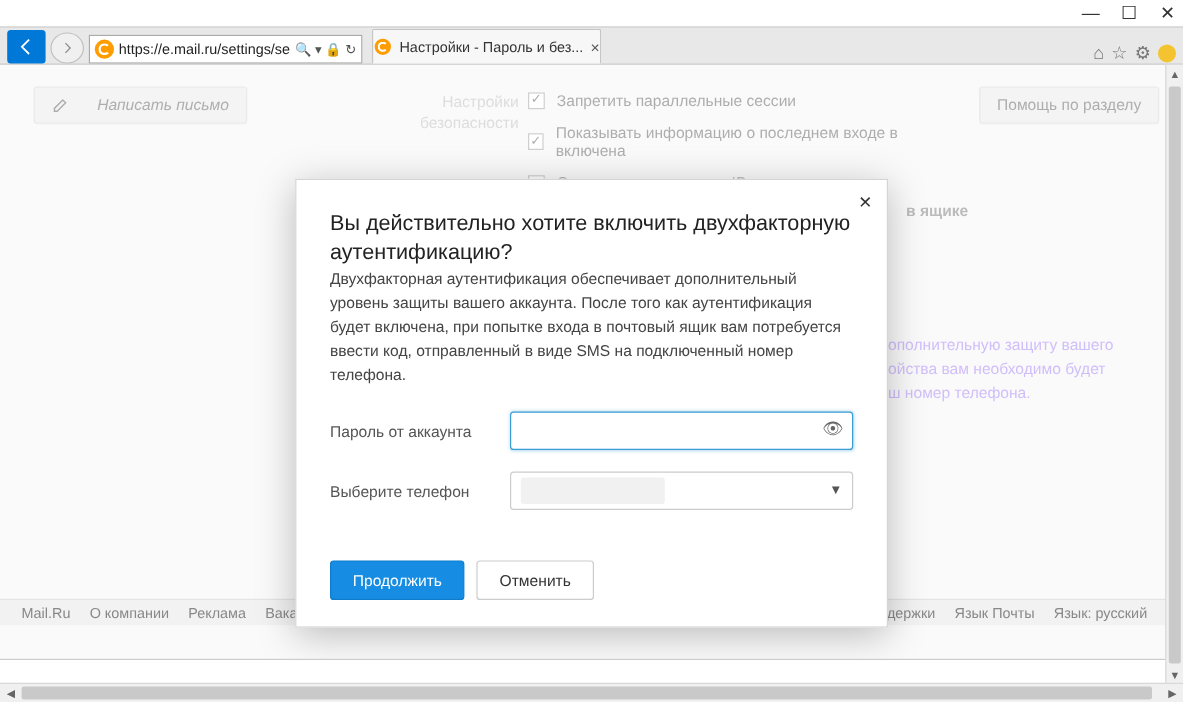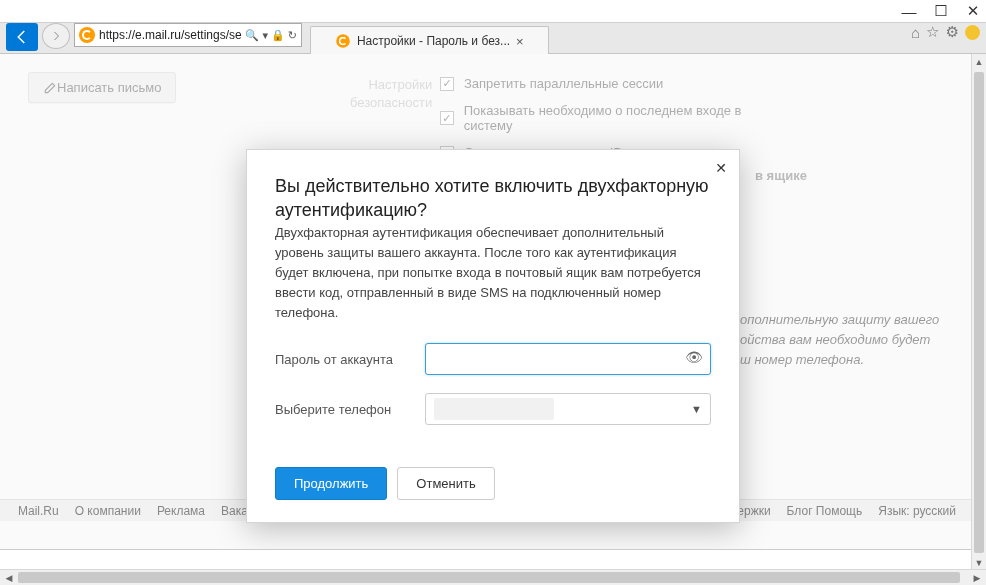--- a/index.html
+++ b/index.html
@@ -3,52 +3,52 @@
 <meta charset="utf-8">
 <style>
   * { box-sizing: border-box; margin: 0; padding: 0; }
   body { font-family: Arial, sans-serif; font-size: 13px; color: #333; background: #fff; width: 986px; height: 585px; overflow: hidden; position: relative; }
   
   
   .titlebar { height: 22px; background: #fff; display: flex; justify-content: flex-end; align-items: center; padding-right: 6px; gap: 18px; }
   .titlebar span { width: 14px; height: 14px; display: inline-flex; align-items: center; justify-content: center; font-size: 15px; color: #333; }
   
   
-  .toolbar { height: 32px; background: #e8e8e8; border-top: 1px solid #d0d0d0; border-bottom: 1px solid #c5c5c5; display: flex; align-items: flex-start; padding: 0 6px; gap: 4px; }
+  .toolbar { height: 32px; background: #e8e8e8; border-top: 1px solid #d0d0d0; border-bottom: 1px solid #c5c5c5; display: flex; align-items: flex-end; padding: 0 6px; gap: 4px; }
   .nav-back { width: 32px; height: 28px; background: #0078d7; border-radius: 3px; display: flex; align-items: center; justify-content: center; color: #fff; font-size: 18px; }
   .nav-fwd { width: 28px; height: 26px; border: 1px solid #c0c0c0; border-radius: 50%; background: #f0f0f0; display: flex; align-items: center; justify-content: center; color: #777; font-size: 14px; }
   .addr { flex: 0 0 180px; height: 24px; border: 1px solid #aaa; background: #fff; display: flex; align-items: center; padding: 0 4px; gap: 4px; }
   .addr-icon { width: 16px; height: 16px; background: #ff9d00; border-radius: 50%; position: relative; }
   .addr-icon::after { content: ""; position: absolute; inset: 3px; border: 2px solid #fff; border-radius: 50%; box-sizing: border-box; border-right-color: transparent; }
   .addr-text { font-size: 12px; color: #222; white-space: nowrap; overflow: hidden; }
   .addr-ctrl { display:flex; align-items:center; gap:3px; margin-left:auto; font-size:11px; color:#555; }
   .addr-ctrl .lock { font-size:11px; }
   .tabbar { flex: 1; display: flex; align-items: stretch; height: 32px; margin-left: 4px; }
-  .tab { min-width: 190px; background: #f7f7f7; border: 1px solid #c5c5c5; border-bottom: none; border-radius: 2px 2px 0 0; display: flex; align-items: center; padding: 0 24px; gap: 6px; font-size: 12px; color: #333; position: relative; top:3px; height:29px; }
+  .tab { min-width: 190px; background: #f7f7f7; border: 1px solid #c5c5c5; border-bottom: none; border-radius: 2px 2px 0 0; display: flex; align-items: center; padding: 0 0; gap: 6px; font-size: 12px; color: #333; position: relative; top:3px; height:29px; }
   .tab-close { margin-left: auto; font-size: 13px; color: #555; }
   .right-icons { display: flex; gap: 6px; align-items: center; margin-left: auto; color: #777; font-size: 15px; }
   .right-icons .smile { width:15px; height:15px; background:#f4c430; border-radius:50%; display:inline-block; position:relative; }
   
   
   .page { position: relative; background: #f2f2f2; height: 496px; overflow: hidden; border-bottom:1px solid #ccc; }
   .overlay { position: absolute; inset: 0; background: rgba(255,255,255,0.6); pointer-events: none; }
   
-  .compose-btn { position: absolute; top: 18px; left: 28px; background: #e3e3e3; border: 1px solid #c8c8c8; border-radius: 3px; padding: 7px 14px; display: flex; align-items: center; gap: 0; box-shadow: 0 1px 0 rgba(0,0,0,0.05); }
+  .compose-btn { position: absolute; top: 18px; left: 28px; background: #e3e3e3; border: 1px solid #c8c8c8; border-radius: 3px; padding: 7px 14px; display: flex; align-items: center; gap: 24px; box-shadow: 0 1px 0 rgba(0,0,0,0.05); font-style: italic; }
   .compose-btn svg { width:14px; height:14px; }
   
   .help-btn { position: absolute; top: 18px; right: 20px; background: #e3e3e3; border: 1px solid #c8c8c8; border-radius: 3px; padding: 7px 14px; box-shadow: 0 1px 0 rgba(0,0,0,0.05); }
   
   .settings-label { position: absolute; top: 22px; left: 350px; color: #aaa; font-size: 13px; text-align: right; line-height:1.4; }
   
   .checks { position: absolute; top: 22px; left: 440px; right: 200px; color: #333; }
   .check-row { display: flex; align-items: center; gap: 10px; margin-bottom: 12px; font-size: 13px; }
   .cbox { width: 14px; height: 14px; border: 1px solid #888; background: #fff; display: inline-flex; align-items: center; justify-content: center; font-size: 11px; color: #333; line-height:1; }
   .mbox-info { position:absolute; top:114px; left:755px; color:#555; font-size:13px;font-weight:bold; }
   
-  .twofa-para { position: absolute; top: 256px; left: 740px; right: 30px; color: #000000; font-size: 13px; line-height: 1.55; font-style: italic; }
+  .twofa-para { position: absolute; top: 224px; left: 740px; right: 30px; color: #8b5cf6; font-size: 13px; line-height: 1.55; }
   
   
   .modal { position: absolute; top: 95px; left: 246px; width: 494px; background: #fff; border:1px solid #d5d5d5; box-shadow: 0 6px 30px rgba(0,0,0,0.25); padding: 24px 28px 22px; z-index: 10; }
   .modal-close { position: absolute; top: 10px; right: 12px; font-size: 14px; color: #333; cursor: pointer; }
   .modal h2 { font-size: 18px; font-weight: normal; color: #222; line-height: 1.35; margin-bottom: 0; }
   .modal p { font-size: 13px; color: #444; line-height: 1.55; margin-bottom: 20px; }
   .form-row { display: flex; align-items: center; margin-bottom: 18px; }
   .form-row label { width: 150px; font-size: 13px; color: #555; }
   .form-row .ctrl { flex: 1; position: relative; }
   .pwd-input { width: 100%; height: 32px; border: 1px solid #3b9dd6; border-radius: 3px; padding: 0 34px 0 8px; font-size: 13px; box-shadow: 0 0 3px rgba(59,157,214,0.4); outline: none; }
@@ -120,32 +120,35 @@
 
 <div class="page">
 
   <div class="compose-btn">
     <svg viewBox="0 0 24 24" fill="none" stroke="#333" stroke-width="2">
         <path d="M4 20h4L20 8l-4-4L4 16v4z"></path>
       </svg>
     <span>Написать письмо</span>
   </div>
 
+  <div class="help-btn">
+    <span>Помощь по разделу</span>
+  </div>
 
   <div class="settings-label" style="white-space:pre-line;">Настройки
 безопасности</div>
 
   <div class="checks">
     <div class="check-row">
       <span class="cbox">✓</span>
       <span>Запретить параллельные сессии</span>
     </div>
     <div class="check-row">
       <span class="cbox">✓</span>
-      <span>Показывать необходимо о последнем входе в систему</span>
+      <span>Показывать информацию о последнем входе в включена</span>
     </div>
     <div class="check-row">
       <span class="cbox"></span>
       <span>Сессия только с одного IP-адреса</span>
     </div>
   </div>
   <div class="mbox-info">в ящике</div>
 
   <div class="twofa-para" style="white-space:pre-line;">ополнительную защиту вашего
 ойства вам необходимо будет
@@ -188,21 +191,21 @@
       <span>О компании</span>
       <span>Реклама</span>
       <span>Вакансии</span>
     </div>
     <div class="right">
       <span>Мобильная почта</span>
       <span>Темы</span>
       <span>Настройки</span>
       <span>Помощь</span>
       <span>Служба поддержки</span>
-      <span>Блог Помощь</span>
+      <span>Язык Почты</span>
       <span>Язык:  русский</span>
     </div>
   </div>
 </div>
 
 <div class="vscroll">
   <div class="arrow">▲</div>
   <div class="thumb"></div>
   <div class="arrow">▼</div>
 </div>

